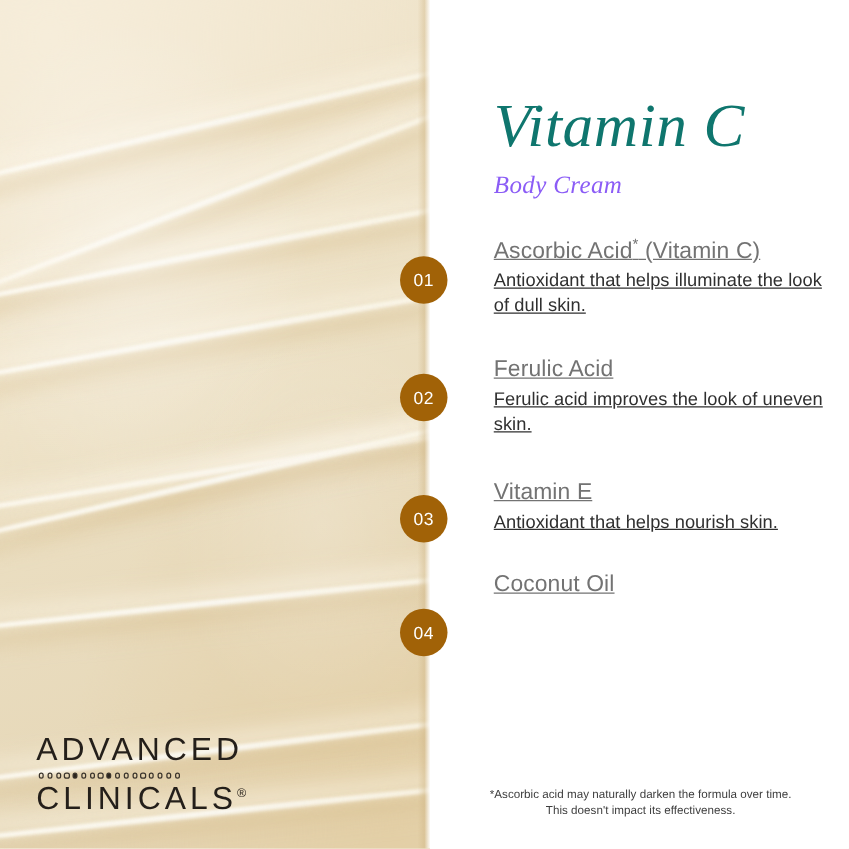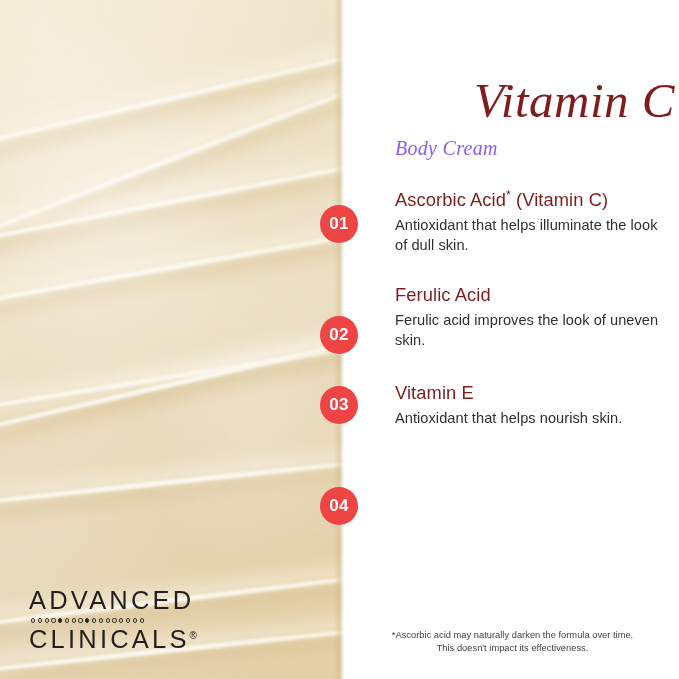--- a/index.html
+++ b/index.html
@@ -160,24 +160,23 @@
     left: 51px;
     top: 76px;
     width: 280px;
   }
   .title {
     font-family: "Liberation Serif", "DejaVu Serif", serif;
     font-style: italic;
     font-weight: 400;
     font-size: 49px;
     line-height: 1;
-    color: #7f1d1d;
+    color: #0f766e;
     letter-spacing: 0.5px;
     white-space: nowrap;
-    text-align: right;
   }
   .subtitle {
     font-family: "Liberation Serif", "DejaVu Serif", serif;
     font-style: italic;
     font-weight: 400;
     font-size: 20px;
     line-height: 1;
     color: #8b5cf6;
     margin-top: 13px;
     letter-spacing: 0.3px;
@@ -185,63 +184,65 @@
 
   
   .ing-text {
     position: absolute;
     left: 51px;
     width: 278px;
   }
   .ing-head {
     font-size: 18.3px;
     font-weight: 400;
-    color: #7f1d1d;
+    color: #737373;
     line-height: 1.18;
     letter-spacing: 0.1px;
     white-space: nowrap;
+    text-decoration: underline;
   }
   .ing-head .star {
     font-size: 12px;
     vertical-align: super;
     line-height: 0;
   }
   .ing-body {
     font-size: 14.6px;
     font-weight: 400;
     color: #2f2f2f;
     line-height: 1.42;
     margin-top: 4px;
     letter-spacing: 0.05px;
+    text-decoration: underline;
   }
   .i1 { top: 189px; }
   .i2 { top: 284px; }
   .i3 { top: 382px; }
   .i4 { top: 456px; }
 
   
   .badge {
     position: absolute;
     width: 38px;
     height: 38px;
     border-radius: 50%;
-    background: #ef4444;
+    background: #a16207;
     color: #ffffff;
     display: flex;
     align-items: center;
     justify-content: center;
-    font-size: 17px;
-    font-weight: 700;
+    font-size: 14px;
+    font-weight: 400;
     letter-spacing: 0.4px;
     z-index: 5;
     left: 320px;
   }
   .b1 { top: 205px; }
-  .b2 { top: 316px; }
-  .b3 { top: 386px; }
+  .b2 { top: 299px; }
+  .b3 { top: 396px; }
   .b4 { top: 487px; }
 
   
   .footnote {
     position: absolute;
     left: 390px;
     top: 629px;
     width: 245px;
     font-size: 9.3px;
     line-height: 1.42;
@@ -348,20 +349,21 @@
       <div class="ing-head">Vitamin E</div>
       <div class="ing-body">Antioxidant that helps nourish skin.</div>
     </div>
 
     <div class="ing-text i2">
       <div class="ing-head">Ferulic Acid</div>
       <div class="ing-body">Ferulic acid improves the look of uneven skin.</div>
     </div>
 
     <div class="ing-text i4">
+      <div class="ing-head">Coconut Oil</div>
     </div>
 
   </div>
 
   <div class="badge b1">01</div>
   <div class="badge b2">02</div>
   <div class="badge b3">03</div>
   <div class="badge b4">04</div>
 
   <div class="footnote">*Ascorbic acid may naturally darken the formula over time. This doesn't impact its effectiveness.</div>

